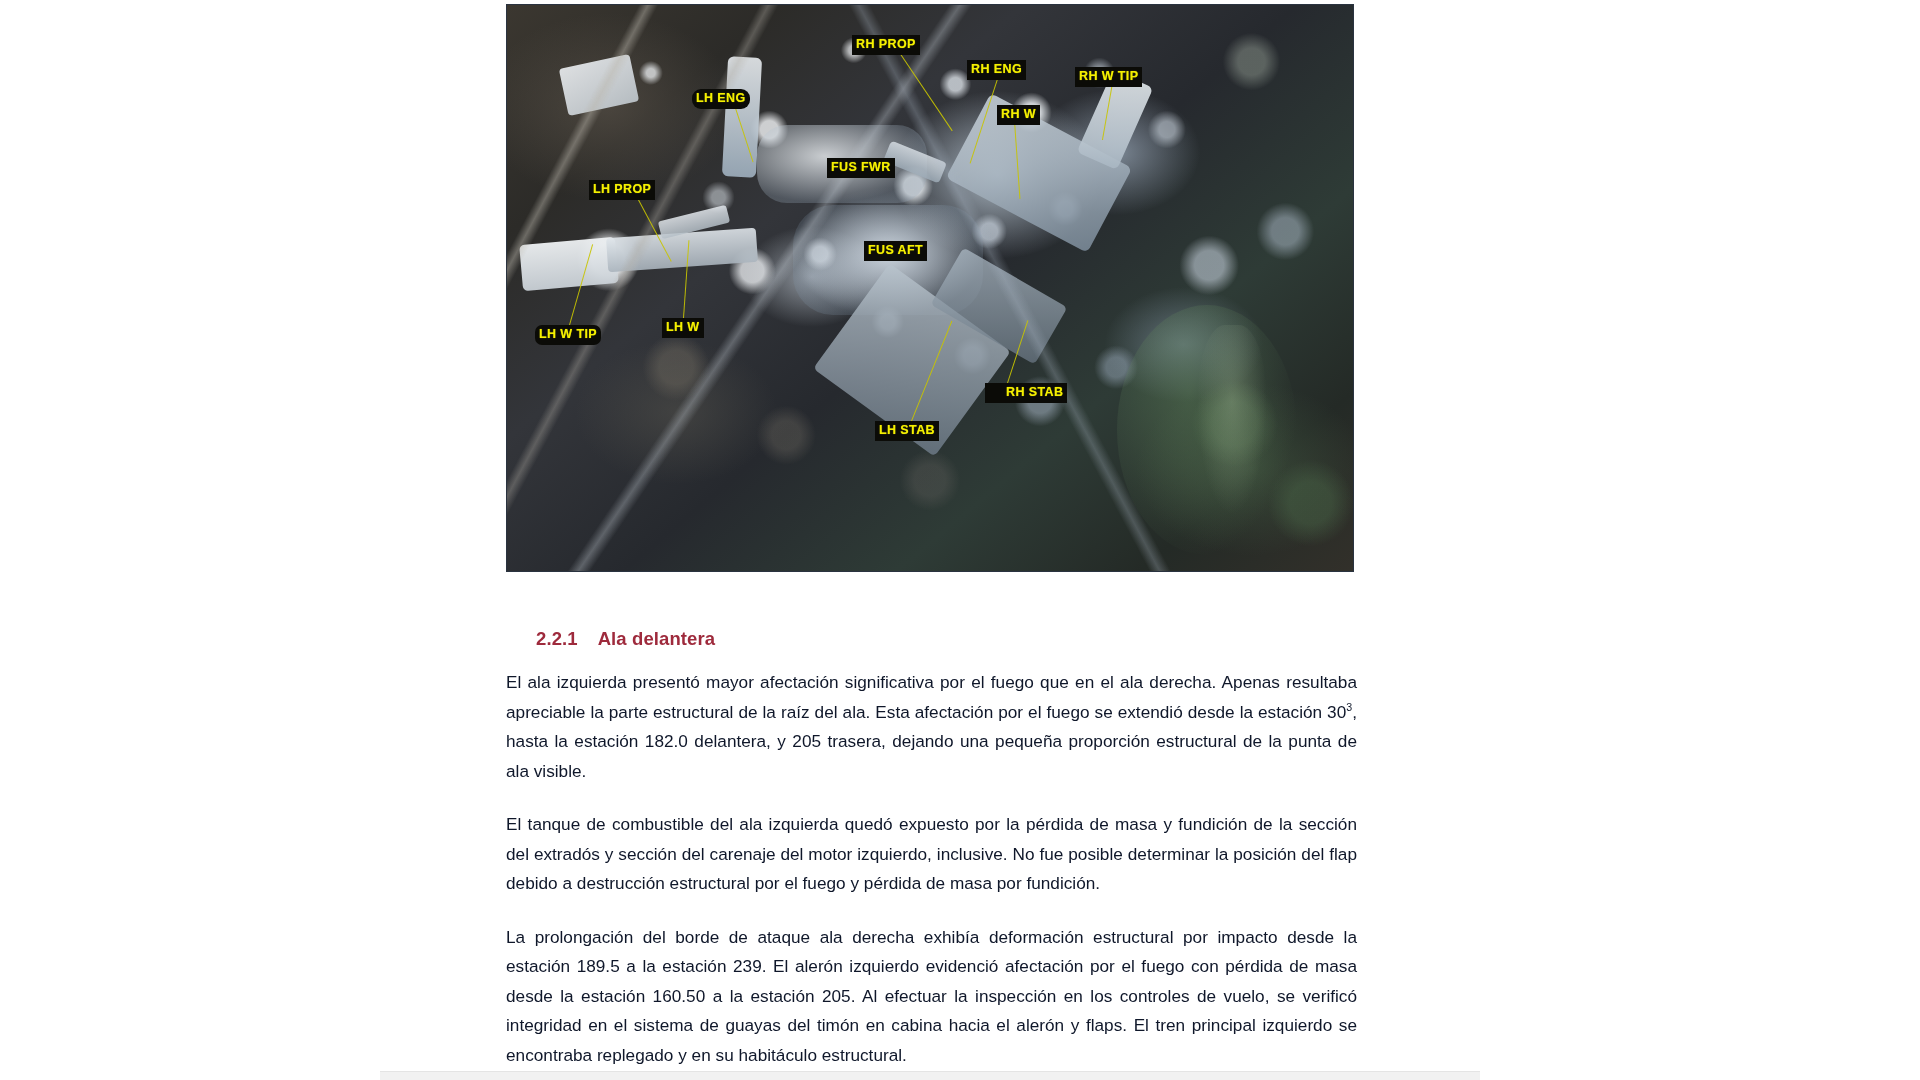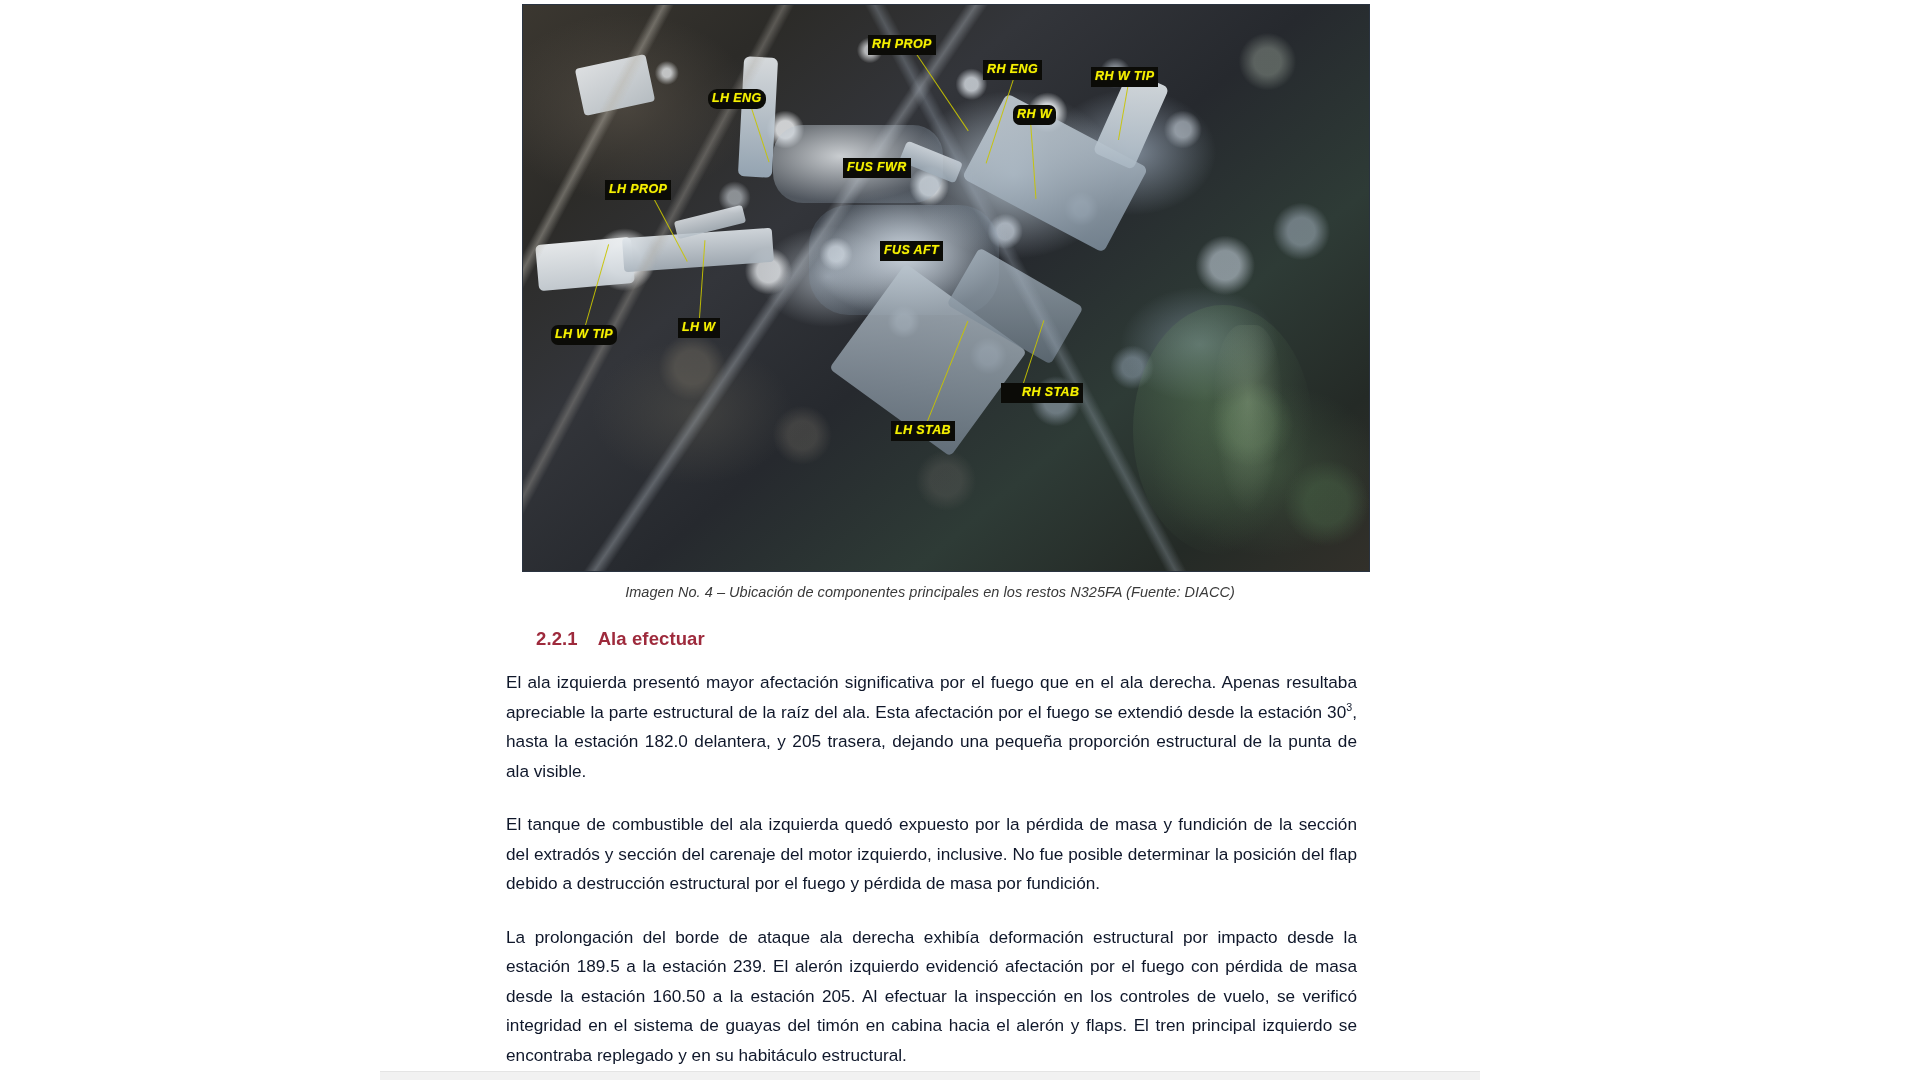--- a/index.html
+++ b/index.html
@@ -18,25 +18,24 @@
   #page {
     position: relative;
     width: 1920px;
     height: 1080px;
     background: #ffffff;
   }
 
   
   .figure-wrap {
     position: absolute;
-    left: 522px;
+    left: 506px;
     top: 4px;
     width: 938px;
     height: 568px;
-    font-style: italic;
   }
   .photo {
     position: relative;
     width: 848px;
     height: 568px;
     border: 1px solid #2a3340;
     box-sizing: border-box;
     overflow: hidden;
     background:
       radial-gradient(ellipse 150px 120px at 58% 30%, rgba(200,215,228,0.80), rgba(200,215,228,0) 70%),
@@ -209,35 +208,34 @@
       <div class="leader" style="left:130px;top:191px;width:74px;transform:rotate(62deg);"></div>
       <div class="leader" style="left:62px;top:320px;width:84px;transform:rotate(-74deg);"></div>
       <div class="leader" style="left:176px;top:313px;width:78px;transform:rotate(-86deg);"></div>
       <div class="leader" style="left:500px;top:378px;width:66px;transform:rotate(-72deg);"></div>
       <div class="leader" style="left:404px;top:416px;width:108px;transform:rotate(-68deg);"></div>
 
       <div class="lbl" style="left:345px;top:30px;">RH PROP</div>
       <div class="lbl" style="left:185px;top:84px;border-radius:9px;">LH ENG</div>
       <div class="lbl" style="left:460px;top:55px;">RH ENG</div>
       <div class="lbl" style="left:568px;top:62px;">RH W TIP</div>
-      <div class="lbl" style="left:490px;top:100px;border-radius:7px;">RH W</div>
+      <div class="lbl" style="left:490px;top:100px;">RH W</div>
       <div class="lbl" style="left:320px;top:153px;">FUS FWR</div>
       <div class="lbl" style="left:82px;top:175px;text-align:right;">LH PROP</div>
       <div class="lbl" style="left:357px;top:236px;">FUS AFT</div>
       <div class="lbl" style="left:28px;top:320px;border-radius:7px;">LH W TIP</div>
       <div class="lbl" style="left:155px;top:313px;">LH W</div>
       <div class="lbl" style="left:478px;top:378px;padding-left:21px;">RH STAB</div>
       <div class="lbl" style="left:368px;top:416px;">LH STAB</div>
     </div>
   </div>
 
-  <div class="caption">Imagen No. 4 – Ubicación de componentes principales en los restos N325FA (Fuente: DIACC)</div>
 
   <div class="heading">
-    <span class="num">2.2.1</span><span>Ala efectuar</span>
+    <span class="num">2.2.1</span><span>Ala delantera</span>
   </div>
 
   <div class="body">
     <p><span>El ala izquierda presentó mayor afectación significativa por el fuego que en el ala derecha. Apenas resultaba apreciable la parte estructural de la raíz del ala. Esta afectación por el fuego se extendió desde la estación 30</span><sup>3</sup><span>, hasta la estación 182.0 delantera, y 205 trasera, dejando una pequeña proporción estructural de la punta de ala visible.</span></p>
     <p>El tanque de combustible del ala izquierda quedó expuesto por la pérdida de masa y fundición de la sección del extradós y sección del carenaje del motor izquierdo, inclusive. No fue posible determinar la posición del flap debido a destrucción estructural por el fuego y pérdida de masa por fundición.</p>
     <p>La prolongación del borde de ataque ala derecha exhibía deformación estructural por impacto desde la estación 189.5 a la estación 239. El alerón izquierdo evidenció afectación por el fuego con pérdida de masa desde la estación 160.50 a la estación 205. Al efectuar la inspección en los controles de vuelo, se verificó integridad en el sistema de guayas del timón en cabina hacia el alerón y flaps.  El tren principal izquierdo se encontraba replegado y en su habitáculo estructural.</p>
   </div>
 
   <div class="page-edge"></div>
 </div>

